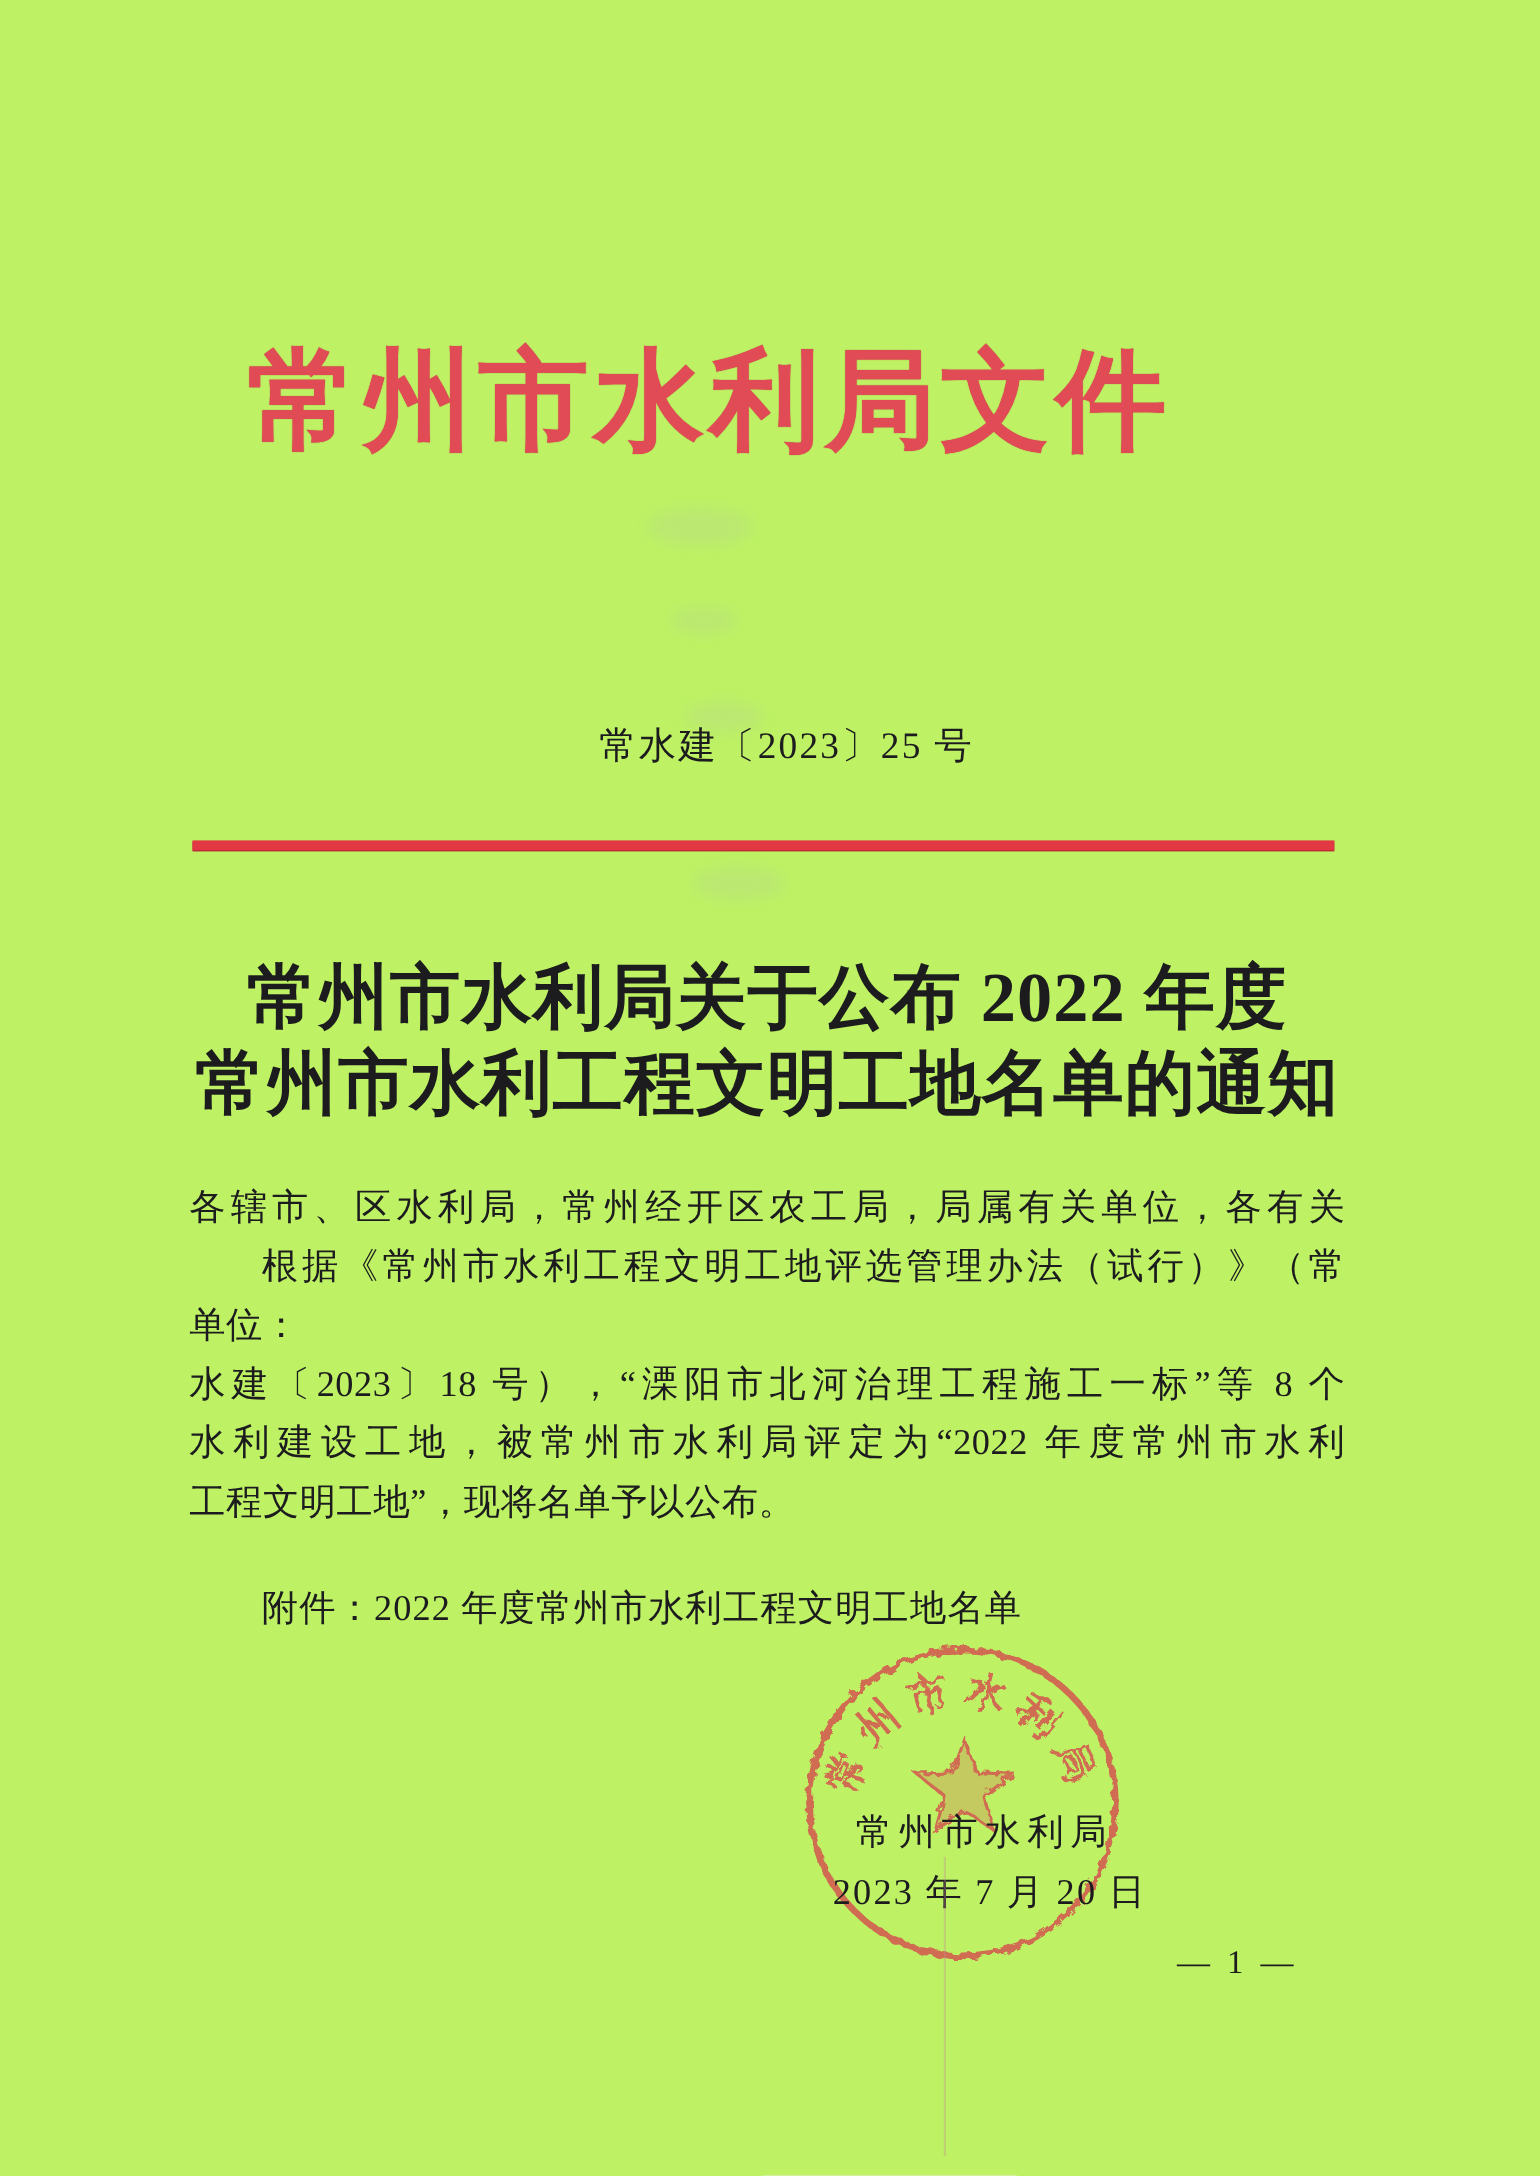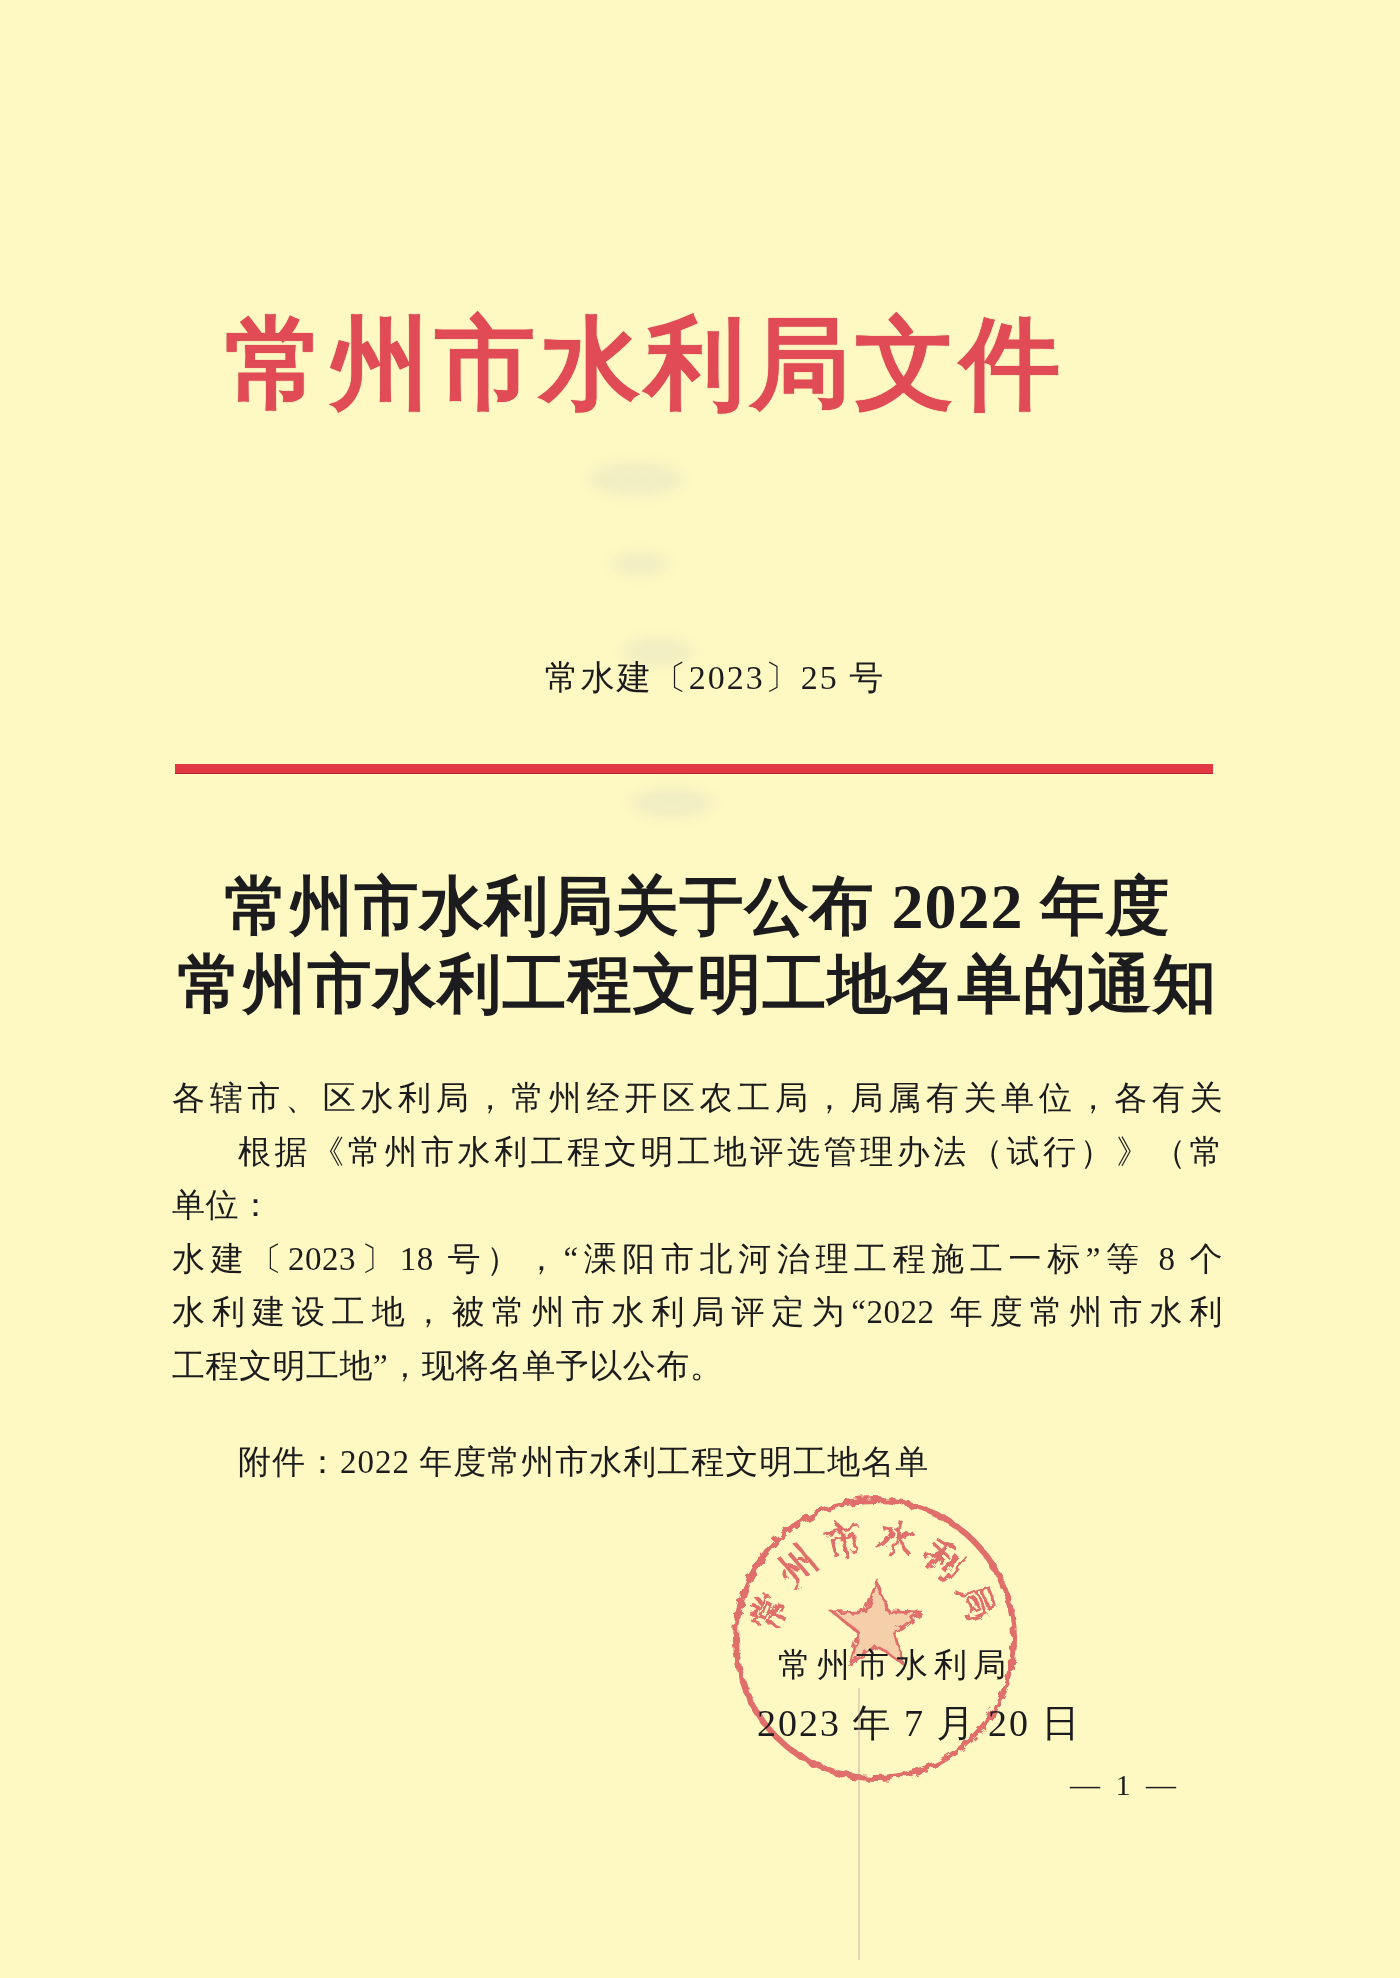--- a/index.html
+++ b/index.html
@@ -6,21 +6,21 @@
   html, body { background: #f4f4f4; }
   body {
     font-family: "Liberation Serif", "DejaVu Serif", serif;
     color: #1c1c1e;
   }
   .sheet {
     position: relative;
     width: 1400px;
     height: 1978px;
     margin: 0 auto;
-    background: #fef9c3;
+    background: #bef264;
     overflow: hidden;
   }
   
   .header-title {
     position: absolute;
     left: 0; right: 110px; top: 298px;
     text-align: center;
     font-size: 100px;
     font-weight: 900;
     letter-spacing: 5px;
@@ -82,21 +82,21 @@
     position: absolute;
     left: 778px; top: 1643px;
     font-size: 33px;
     letter-spacing: 6px;
     white-space: nowrap;
     text-align: right;
   }
   .sig-date {
     position: absolute;
     left: 757px; top: 1698px;
-    font-size: 38px;
+    font-size: 33px;
     letter-spacing: 2px;
     white-space: nowrap;
   }
   
   .seal {
     position: absolute;
     left: 712px; top: 1478px;
     width: 326px; height: 326px;
     opacity: 0.88;
     pointer-events: none;

